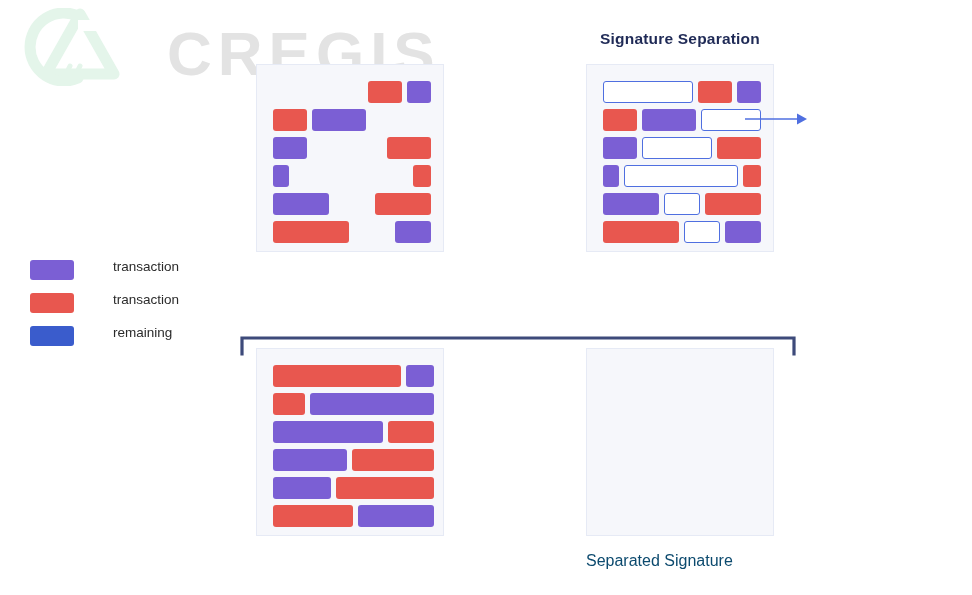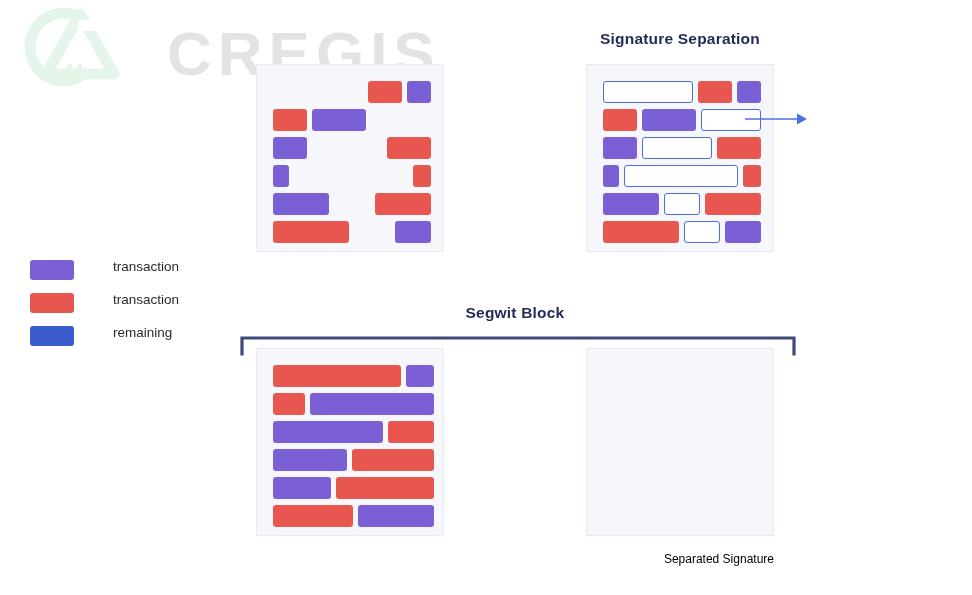--- a/index.html
+++ b/index.html
@@ -19,22 +19,22 @@
     color:#e3e3e3;font-family:"Liberation Sans","DejaVu Sans",sans-serif;
   }
   .wm-logo{position:absolute;left:18px;top:8px;}
 
   
   .blk-title{
     position:absolute;font-size:15.5px;font-weight:700;color:#1f2a56;
     letter-spacing:.2px;white-space:nowrap;text-align:center;
   }
   .caption{
-    position:absolute;font-size:12px;color:#000000;white-space:nowrap;
-    text-align:right;
+    position:absolute;font-size:16px;color:#0c4a6e;white-space:nowrap;
+    text-align:left;
   }
 
   
   .panel{
     position:absolute;background:#f6f7fb;border:1px solid #e6eaf5;
     box-sizing:border-box;
   }
   .bar{position:absolute;border-radius:3px;box-sizing:border-box;}
 
   
@@ -67,21 +67,20 @@
         <g stroke="#e4f5ea" stroke-width="5" stroke-linecap="round">
           <line x1="44" y1="74" x2="52" y2="58"></line>
           <line x1="54" y1="74" x2="62" y2="58"></line>
         </g>
       </svg>
     </div>
     <div class="wm-text">CREGIS</div>
   </div>
 
   <div class="blk-title" style="left:586px;top:30px;width:188px;">Signature Separation</div>
-  <div class="blk-title" style="left:420px;top:304px;width:190px;">Segwit Block</div>
   <div class="caption" style="left:586px;top:552px;width:188px;">Separated Signature</div>
 
   <div class="bracket">
     <svg width="560" height="24" viewBox="0 0 560 24">
       <path d="M4 20 L4 4 L556 4 L556 20" fill="none" stroke="#3d4a7a" stroke-width="3.2" stroke-linecap="square"></path>
     </svg>
   </div>
 
   <div class="panel" style="left: 256px; top: 64px; width: 188px; height: 188px;">
       <div class="bar" style="left: 16px; top: 16px; width: 90px; height: 22px;"></div>

